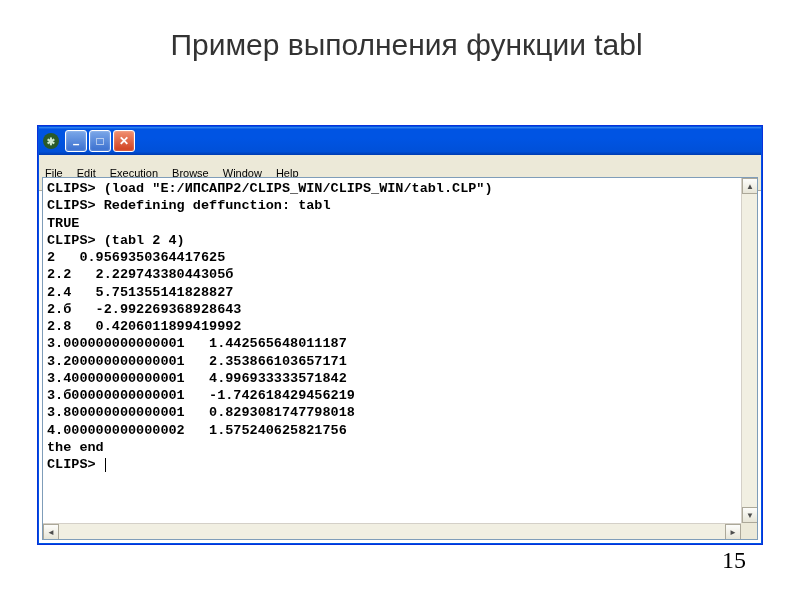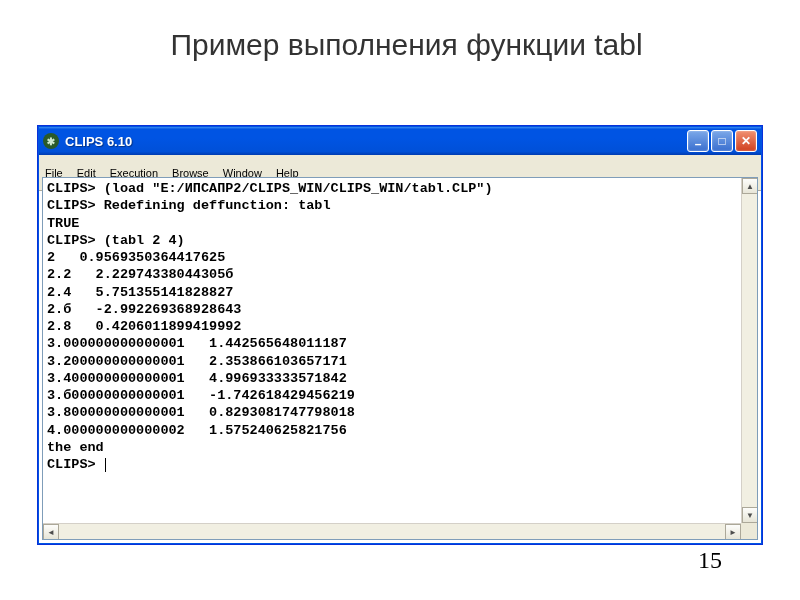--- a/index.html
+++ b/index.html
@@ -142,36 +142,35 @@
     .cursor {
       display: inline-block;
       width: 1px;
       height: 14px;
       background: #000;
       vertical-align: text-bottom;
       margin-left: 1px;
     }
     .page-num {
       position: absolute;
-      right: 78px;
+      right: 54px;
       bottom: 26px;
       font-family: "Times New Roman", serif;
       font-size: 24px;
       color: #000;
     }
   </style>
 </head>
 <body>
 
 <div class="slide-title">Пример выполнения функции tabl</div>
 
 <div class="window">
   <div class="titlebar">
     <span class="app-icon">✱</span>
-    <span class="title-text">CLIPS 6.10</span>
     <div class="win-buttons">
       <div class="win-btn win-min">
           <span>–</span>
         </div>
       <div class="win-btn win-max">
           <span>□</span>
         </div>
       <div class="win-btn win-close">
           <span>✕</span>
         </div>

